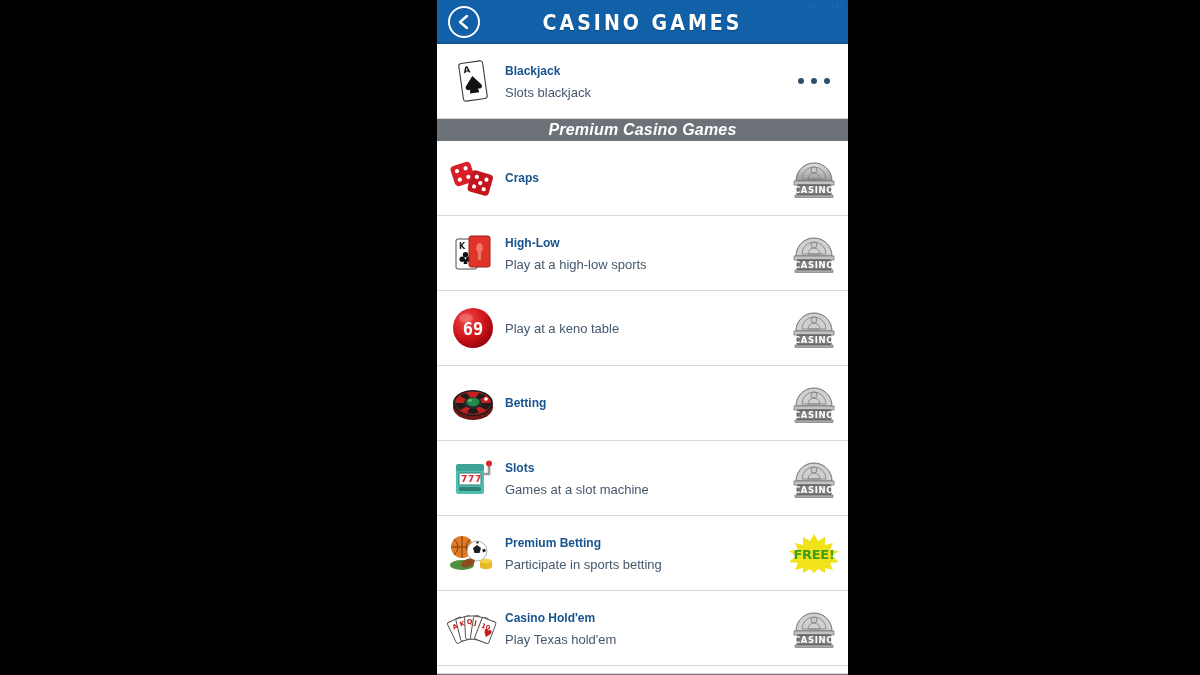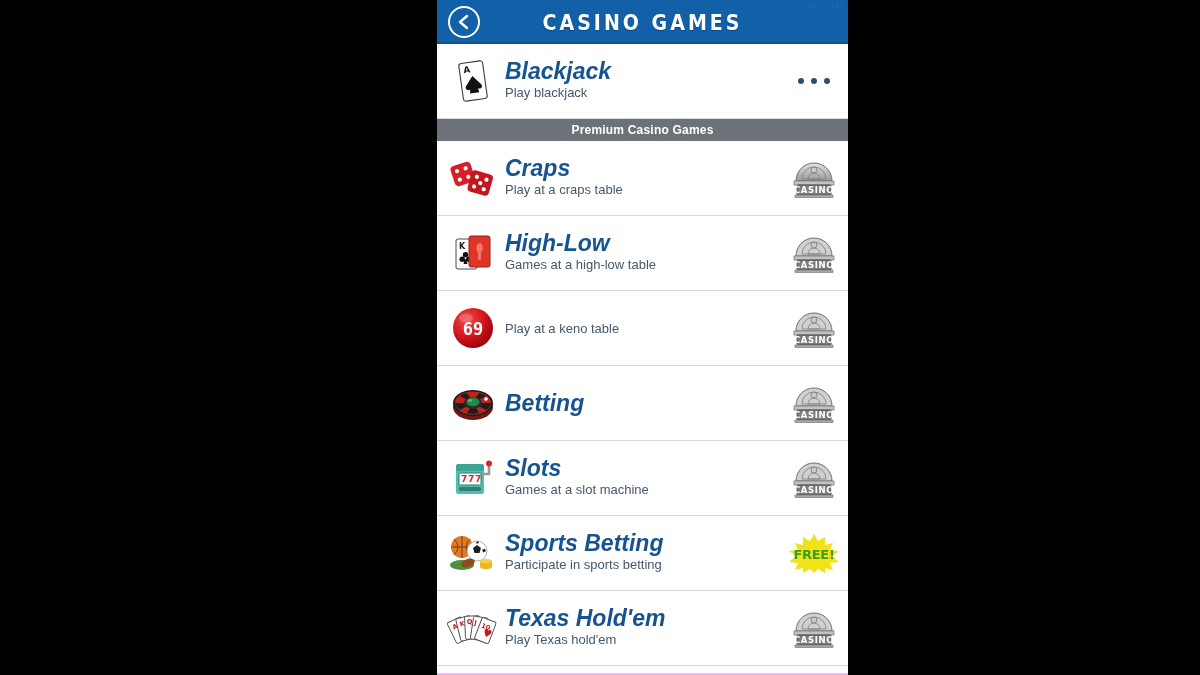--- a/index.html
+++ b/index.html
@@ -11,21 +11,21 @@
     font-family: "Liberation Sans", sans-serif;
     overflow: hidden;
   }
 
   #app {
     position: absolute;
     left: 437px;
     top: 0;
     width: 411px;
     height: 675px;
-    background: #f0abfc;
+    background: #737373;
     overflow: hidden;
   }
 
   
   .header {
     position: relative;
     height: 44px;
     background: #1160a8;
     display: flex;
     align-items: center;
@@ -83,50 +83,50 @@
     align-items: center;
     justify-content: center;
   }
   .row-text {
     flex: 1;
     padding-left: 4px;
     min-width: 0;
   }
   .row-title {
     color: #17548f;
-    font-size: 23px;
+    font-size: 12px;
     font-weight: bold;
     line-height: 21px;
-    font-style: italic;
   }
   .row-sub {
     color: #44586c;
     font-size: 13px;
     line-height: 19px;
     margin-top: 1px;
   }
   .row-right {
     width: 68px;
     min-width: 68px;
     display: flex;
     align-items: center;
     justify-content: center;
   }
 
   
   .section-head {
     height: 22px;
     background: #6d7278;
     color: #ffffff;
-    font-size: 12px;
+    font-size: 16px;
     font-weight: bold;
     display: flex;
     align-items: center;
     justify-content: center;
     letter-spacing: 0.2px;
+    font-style: italic;
   }
 
   
   .dots { display: flex; gap: 7px; cursor: pointer; }
   .dots i {
     width: 6px; height: 6px; border-radius: 50%;
     background: #2d4f6e; display: block;
   }
 
   
@@ -156,21 +156,21 @@
         <g transform="rotate(-8 17 22)">
           <rect x="5" y="3" width="24" height="38" rx="2.5" fill="#ffffff" stroke="#3a3a3a" stroke-width="1.1"></rect>
           <text x="9" y="13" font-family="DejaVu Sans, sans-serif" font-size="9" font-weight="bold" fill="#1a1a1a">A</text>
           <path d="M17 17 L24.5 26 C26.5 28.5 24 31.5 21 30 L21.6 34 L12.4 34 L13 30
                    C10 31.5 7.5 28.5 9.5 26 Z" fill="#111111"></path>
         </g>
       </svg>
     </div>
     <div class="row-text">
       <div class="row-title">Blackjack</div>
-      <div class="row-sub">Play blackjack</div>
+      <div class="row-sub">Slots blackjack</div>
     </div>
     <div class="row-right">
       <div class="dots">
         <i></i>
           <i></i>
           <i></i>
       </div>
     </div>
   </div>
 
@@ -191,21 +191,20 @@
           <circle cx="27" cy="20" r="2.1" fill="#ffffff"></circle>
           <circle cx="37" cy="20" r="2.1" fill="#ffffff"></circle>
           <circle cx="32" cy="25" r="2.1" fill="#ffffff"></circle>
           <circle cx="27" cy="30" r="2.1" fill="#ffffff"></circle>
           <circle cx="37" cy="30" r="2.1" fill="#ffffff"></circle>
         </g>
       </svg>
     </div>
     <div class="row-text">
       <div class="row-title">Craps</div>
-      <div class="row-sub">Play at a craps table</div>
     </div>
     <div class="row-right">
       <div class="casino-badge">
         <svg width="52" height="42" viewBox="0 0 52 42">
           <defs>
             <linearGradient id="g1" x1="0" y1="0" x2="0" y2="1">
               <stop offset="0" stop-color="#e2e2e2"></stop>
               <stop offset="1" stop-color="#9a9a9a"></stop>
             </linearGradient>
           </defs>
@@ -233,21 +232,21 @@
           <circle cx="16" cy="13" r="5"></circle>
           <path d="M8 13 L12 13 L13.5 22 L6.5 22 Z"></path>
         </g>
         <rect x="18" y="4" width="21" height="31" rx="2" fill="#e03426" stroke="#9c2018" stroke-width="1"></rect>
         <ellipse cx="28.5" cy="16" rx="3.2" ry="5" fill="#f0786a"></ellipse>
         <rect x="27" y="19" width="3" height="9" rx="1.3" fill="#f0786a"></rect>
       </svg>
     </div>
     <div class="row-text">
       <div class="row-title">High-Low</div>
-      <div class="row-sub">Games at a high-low table</div>
+      <div class="row-sub">Play at a high-low sports</div>
     </div>
     <div class="row-right">
       <div class="casino-badge">
         <svg width="52" height="42" viewBox="0 0 52 42">
           <path d="M8 24 A18 18 0 0 1 44 24 Z" fill="#d0d0d0" stroke="#6f6f6f" stroke-width="1"></path>
           <path d="M14 22 A12 12 0 0 1 38 22 Z" fill="none" stroke="#7d7d7d" stroke-width="0.8"></path>
           <path d="M20 22 A6 6 0 0 1 32 22 Z" fill="none" stroke="#7d7d7d" stroke-width="0.8"></path>
           <circle cx="26" cy="13" r="3" fill="#c9c9c9" stroke="#6f6f6f" stroke-width="0.7"></circle>
           <rect x="6" y="24" width="40" height="4" fill="#c2c2c2" stroke="#6f6f6f" stroke-width="0.7"></rect>
           <rect x="9" y="28" width="34" height="10" rx="1" fill="#7c7c7c" stroke="#4f4f4f" stroke-width="1"></rect>
@@ -385,21 +384,21 @@
         </g>
         <ellipse cx="20" cy="32" rx="7" ry="4" fill="#8c4a1e" transform="rotate(-20 20 32)"></ellipse>
         <g fill="#e8b826">
           <ellipse cx="38" cy="36" rx="6" ry="2.2"></ellipse>
           <rect x="32" y="30" width="12" height="6"></rect>
           <ellipse cx="38" cy="30" rx="6" ry="2.2" fill="#f5d24a"></ellipse>
         </g>
       </svg>
     </div>
     <div class="row-text">
-      <div class="row-title">Sports Betting</div>
+      <div class="row-title">Premium Betting</div>
       <div class="row-sub">Participate in sports betting</div>
     </div>
     <div class="row-right">
       <div class="free-badge">
         <svg width="54" height="42" viewBox="0 0 54 42">
           <polygon fill="#f2e21a" points="27,2 31,9 38,5 38,13 46,11 43,18 52,19 45,24 52,30 43,31
                     46,38 38,36 38,41 31,37 27,41 23,37 16,41 16,36 8,38 11,31
                     2,30 9,24 2,19 11,18 8,11 16,13 16,5 23,9"></polygon>
           <text x="27" y="27" text-anchor="middle" font-family="DejaVu Sans, sans-serif" font-size="13" font-weight="bold" fill="#3a9e1e" letter-spacing="-0.3">FREE!</text>
         </svg>
@@ -422,21 +421,21 @@
           <text x="13" y="19" transform="rotate(-14 15 18)">K</text>
           <text x="20" y="17" transform="rotate(-3 22 17)">Q</text>
           <text x="27" y="18" transform="rotate(9 29 18)">J</text>
           <text x="34" y="21" transform="rotate(21 36 20)">10</text>
         </g>
         <path d="M37 24 C37 21.5 40.5 21.5 40.5 24 C40.5 21.5 44 21.5 44 24
                  C44 27 40.5 29.5 40.5 30.5 C40.5 29.5 37 27 37 24 Z" fill="#c41a1a" transform="rotate(21 40 26)"></path>
       </svg>
     </div>
     <div class="row-text">
-      <div class="row-title">Texas Hold'em</div>
+      <div class="row-title">Casino Hold'em</div>
       <div class="row-sub">Play Texas hold'em</div>
     </div>
     <div class="row-right">
       <div class="casino-badge">
         <svg width="52" height="42" viewBox="0 0 52 42">
           <path d="M8 24 A18 18 0 0 1 44 24 Z" fill="#d0d0d0" stroke="#6f6f6f" stroke-width="1"></path>
           <path d="M14 22 A12 12 0 0 1 38 22 Z" fill="none" stroke="#7d7d7d" stroke-width="0.8"></path>
           <path d="M20 22 A6 6 0 0 1 32 22 Z" fill="none" stroke="#7d7d7d" stroke-width="0.8"></path>
           <circle cx="26" cy="13" r="3" fill="#c9c9c9" stroke="#6f6f6f" stroke-width="0.7"></circle>
           <rect x="6" y="24" width="40" height="4" fill="#c2c2c2" stroke="#6f6f6f" stroke-width="0.7"></rect>

